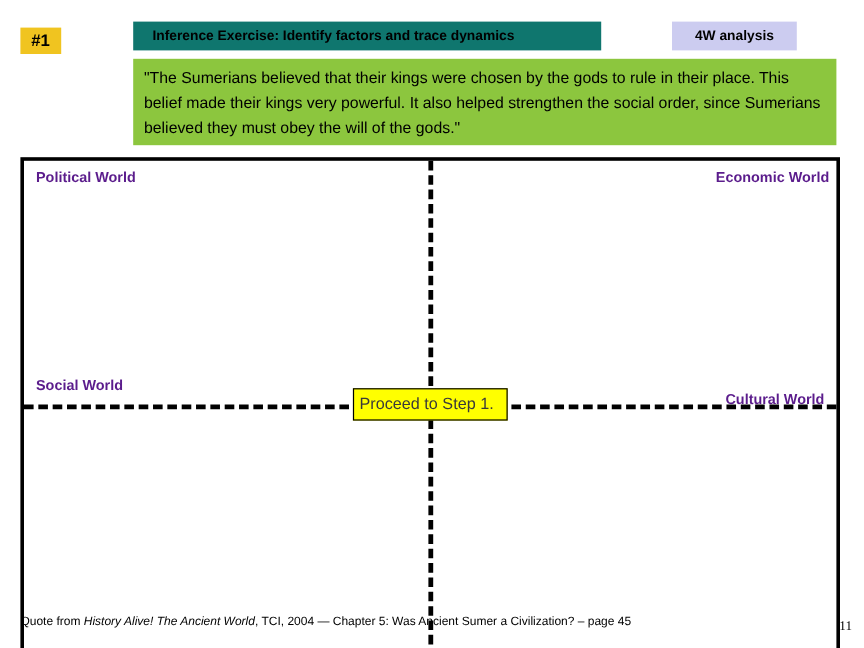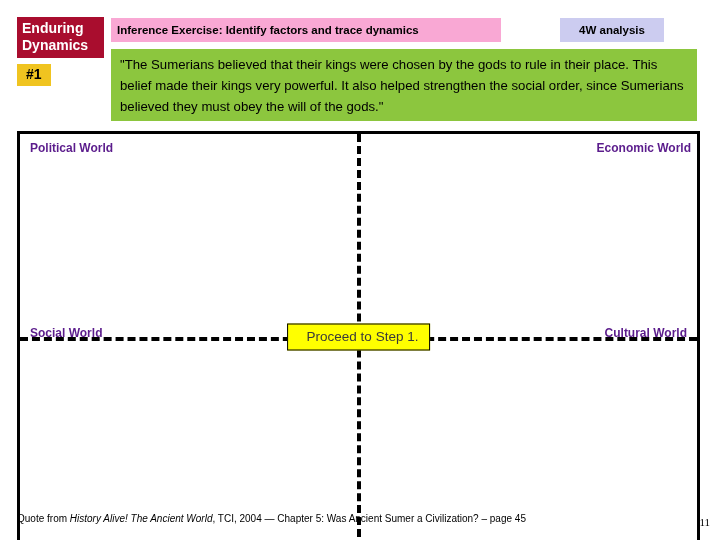--- a/index.html
+++ b/index.html
@@ -47,26 +47,26 @@
     padding: 3px 9px 4px 9px;
   }
 
   
   #header-title-bar {
     position: absolute;
     left: 111px;
     top: 18px;
     width: 390px;
     height: 24px;
-    background: #f9a8d4;
+    background: #0f766e;
     color: #000000;
     font-weight: bold;
     font-size: 11.5px;
     line-height: 24px;
-    padding-left: 6px;
+    padding-left: 16px;
     box-sizing: border-box;
     white-space: nowrap;
   }
   #header-analysis-tag {
     position: absolute;
     left: 560px;
     top: 18px;
     width: 104px;
     height: 24px;
     background: #CCCCF0;
@@ -126,35 +126,35 @@
   .quad-label {
     position: absolute;
     color: #5B1C8C;
     font-weight: bold;
     font-size: 12px;
     line-height: 14px;
     white-space: nowrap;
   }
   #label-political { left: 10px;  top: 7px;  }
   #label-economic  { right: 6px; top: 7px;  }
-  #label-social    { left: 10px;  top: 192px; }
+  #label-social    { left: 10px;  top: 180px; }
   #label-cultural  { right: 10px; top: 192px; }
 
   
   #proceed-button {
     position: absolute;
     left: 50%;
     top: 47.5%;
     transform: translate(-50%, -50%);
     background: #FFFF00;
     border: 1px solid #000000;
     color: #3A3A3A;
     font-size: 13.5px;
     line-height: 16px;
-    padding: 4px 11px 5px 19px;
+    padding: 4px 11px 5px 5px;
     white-space: nowrap;
     box-sizing: border-box;
   }
 
   
   #footer-citation {
     position: absolute;
     left: 17px;
     top: 512px;
     font-size: 10px;
@@ -172,24 +172,20 @@
     font-size: 11px;
     line-height: 13px;
     color: #000000;
     font-family: Liberation Serif, serif;
   }
 </style>
 </head>
 <body>
 
 <div id="brand-block">
-  <div id="brand-title">
-    <span class="brand-line">Enduring</span>
-    <span class="brand-line">Dynamics</span>
-  </div>
   <div id="brand-number">#1</div>
 </div>
 
 <div id="header-title-bar">Inference Exercise:  Identify factors and trace dynamics</div>
 <div id="header-analysis-tag">4W analysis</div>
 
 <div id="quote-box">"The Sumerians believed that their kings were chosen by the gods to rule in their place.  This belief made their kings very powerful.  It also helped strengthen the social order, since Sumerians believed they must obey the will of the gods."</div>
 
 <div id="quadrant-frame">
 

